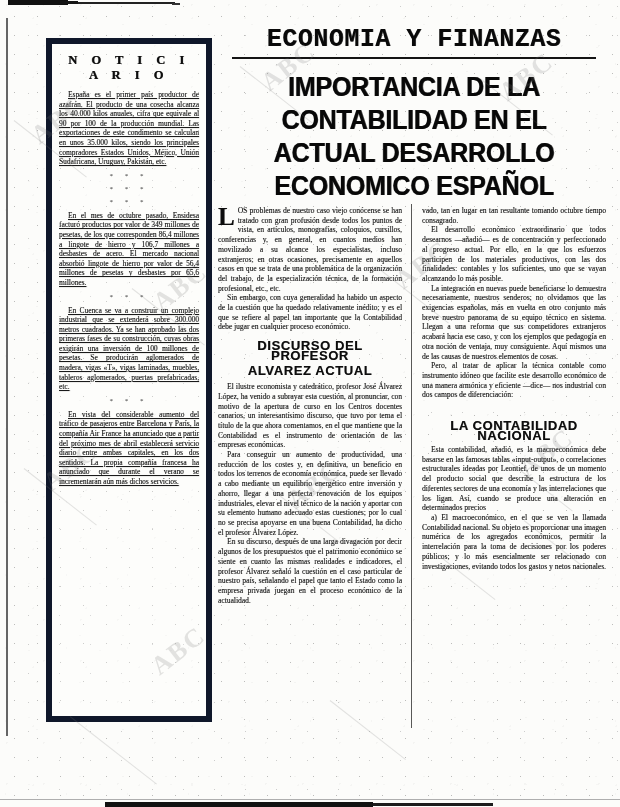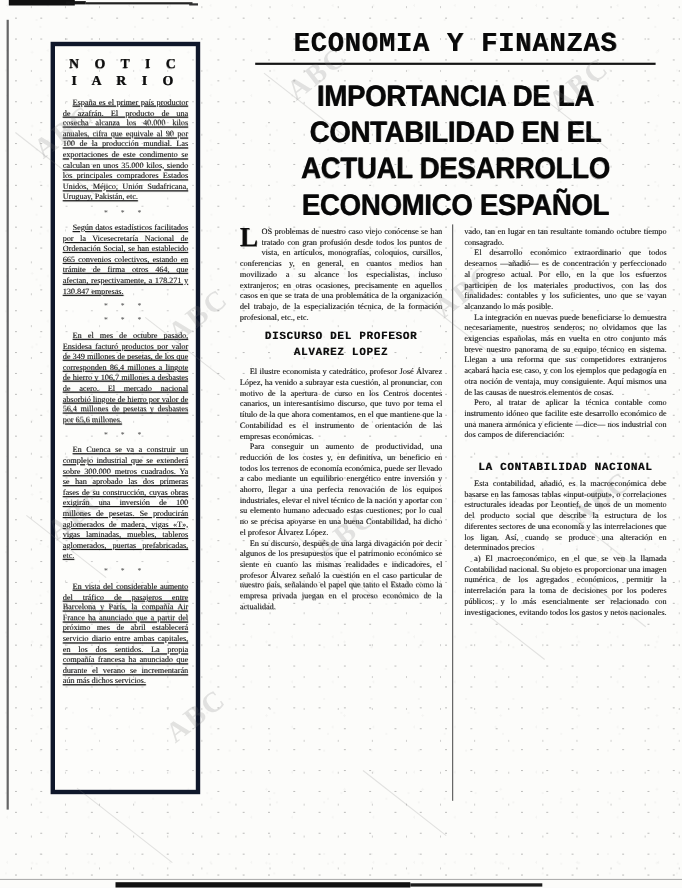--- a/index.html
+++ b/index.html
@@ -53,22 +53,22 @@
   .wm-line{
     position:absolute;background:rgba(120,120,120,.20);height:1px;
     transform-origin:left center;transform:rotate(38deg);pointer-events:none;
   }
 
   
   .page{position:absolute;left:0;top:0;width:620px;height:807px;}
 
   
   .sidebar{
-    position:absolute;left:46px;top:38px;width:136px;height:684px;
-    border:4px solid #0f172a;
+    position:absolute;left:46px;top:38px;width:166px;height:684px;
+    border:6px solid #0f172a;
     background:rgba(255,255,255,.25);
     box-sizing:border-box;
     padding:6px 7px 4px 7px;
   }
   .noticiario{
     text-align:center;
     font-family:"Liberation Serif",serif;
     font-weight:700;
     font-size:12.5px;
     letter-spacing:5.5px;
@@ -120,23 +120,23 @@
     color:#191919;margin:0;text-indent:9px;
     font-family:"Liberation Serif",serif;
     text-shadow:.35px .15px .2px rgba(0,0,0,.45);
   }
   .bp.first{text-indent:0;}
   .dropcap{
     float:left;font-family:"Liberation Serif",serif;font-weight:700;
     font-size:25px;line-height:20px;padding:1px 3px 0 0;color:#0c0c0c;
   }
   .subhead{
-    text-align:center;font-weight:700;font-size:10px;letter-spacing:.6px;
+    text-align:center;font-weight:700;font-size:13px;letter-spacing:.6px;
     color:#0d0d0d;margin:9px 0 5px 0;line-height:10px;
-    font-family:Liberation Mono, monospace;
+    font-family:Liberation Sans, sans-serif;
     text-shadow:.4px 0 0 rgba(0,0,0,.5);
   }
   .subhead.left{text-align:center;margin:21px 0 4px 0;}
 </style>
 </head>
 <body>
 
 <div id="paper"></div>
 <div id="speckle"></div>
 
@@ -150,21 +150,20 @@
   <div class="botrule"></div>
   <div class="botbar"></div>
   <div class="botbar2"></div>
 
   <div class="sidebar">
     <div class="noticiario">N O T I C I A R I O</div>
 
     <p class="sb-p">España es el primer país productor de azafrán. El producto de una cosecha alcanza los 40.000 kilos anuales, cifra que equivale al 90 por 100 de la producción mundial. Las exportaciones de este condimento se calculan en unos 35.000 kilos, siendo los principales compradores Estados Unidos, Méjico, Unión Sudafricana, Uruguay, Pakistán, etc.</p>
     <div class="sb-sep">* * *</div>
 
-    <p class="sb-p">Según datos estadísticos facilitados por la Vicesecretaría Nacional de Ordenación Social, se han establecido 665 convenios colectivos, estando en trámite de firma otros 464, que afectan, respectivamente, a 178.271 y 130.847 empresas.</p>
     <div class="sb-sep">* * *</div>
 
     <div class="sb-sep">* * *</div>
 
     <p class="sb-p">En el mes de octubre pasado, Ensidesa facturó productos por valor de 349 millones de pesetas, de los que corresponden 86,4 millones a lingote de hierro y 106,7 millones a desbastes de acero. El mercado nacional absorbió lingote de hierro por valor de 56,4 millones de pesetas y desbastes por 65,6 millones.</p>
     <div class="sb-sep">* * *</div>
 
     <p class="sb-p">En Cuenca se va a construir un complejo industrial que se extenderá sobre 300.000 metros cuadrados. Ya se han aprobado las dos primeras fases de su construcción, cuyas obras exigirán una inversión de 100 millones de pesetas. Se producirán aglomerados de madera, vigas «T», vigas laminadas, muebles, tableros aglomerados, puertas prefabricadas, etc.</p>
     <div class="sb-sep">* * *</div>
 
@@ -175,23 +174,24 @@
     <div class="kicker">ECONOMIA Y FINANZAS</div>
     <div class="kicker-rule"></div>
     <div class="headline">IMPORTANCIA DE LA CONTABILIDAD EN EL ACTUAL DESARROLLO ECONOMICO ESPAÑOL</div>
   </div>
 
   <div class="cols">
     <div class="colrule"></div>
 
     <div class="col col-mid">
       <p class="bp first"><span class="dropcap">L</span><span>OS problemas de nuestro caso viejo conócense se han tratado con gran profusión desde todos los puntos de vista, en artículos, monografías, coloquios, cursillos, conferencias y, en general, en cuantos medios han movilizado a su alcance los especialistas, incluso extranjeros; en otras ocasiones, precisamente en aquellos casos en que se trata de una problemática de la organización del trabajo, de la especialización técnica, de la formación profesional, etc., etc.</span></p>
+      <p class="bp">Sin embargo, con cuya generalidad ha habido un aspecto de la cuestión que ha quedado relativamente inédito; y es el que se refiere al papel tan importante que la Contabilidad debe jugar en cualquier proceso económico.</p>
 
       <div class="subhead">DISCURSO DEL PROFESOR</div>
-      <div class="subhead" style="margin:0 0 6px 0;">ALVAREZ LOPEZ</div>
+      <div class="subhead" style="margin:0 0 6px 0;">ALVAREZ ACTUAL</div>
 
       <p class="bp">El ilustre economista y catedrático, profesor José Álvarez López, ha venido a subrayar esta cuestión, al pronunciar, con motivo de la apertura de curso en los Centros docentes canarios, un interesantísimo discurso, que tuvo por tema el título de la que ahora comentamos, en el que mantiene que la Contabilidad es el instrumento de orientación de las empresas económicas.</p>
       <p class="bp">Para conseguir un aumento de productividad, una reducción de los costes y, en definitiva, un beneficio en todos los terrenos de economía económica, puede ser llevado a cabo mediante un equilibrio energético entre inversión y ahorro, llegar a una perfecta renovación de los equipos industriales, elevar el nivel técnico de la nación y aportar con su elemento humano adecuado estas cuestiones; por lo cual no se precisa apoyarse en una buena Contabilidad, ha dicho el profesor Álvarez López.</p>
       <p class="bp">En su discurso, después de una larga divagación por decir algunos de los presupuestos que el patrimonio económico se siente en cuanto las mismas realidades e indicadores, el profesor Álvarez señaló la cuestión en el caso particular de nuestro país, señalando el papel que tanto el Estado como la empresa privada juegan en el proceso económico de la actualidad.</p>
     </div>
 
     <div class="col col-right">
       <p class="bp first">vado, tan en lugar en tan resultante tomando octubre tiempo consagrado.</p>
       <p class="bp">El desarrollo económico extraordinario que todos desearnos —añadió— es de concentración y perfeccionado al progreso actual. Por ello, en la que los esfuerzos participen de los materiales productivos, con las dos finalidades: contables y los suficientes, uno que se vayan alcanzando lo más posible.</p>
       <p class="bp">La integración en nuevas puede beneficiarse lo demuestra necesariamente, nuestros senderos; no olvidamos que las exigencias españolas, más en vuelta en otro conjunto más breve nuestro panorama de su equipo técnico en sistema. Llegan a una reforma que sus competidores extranjeros acabará hacia ese caso, y con los ejemplos que pedagogía en otra noción de ventaja, muy consiguiente. Aquí mismos una de las causas de nuestros elementos de cosas.</p>

